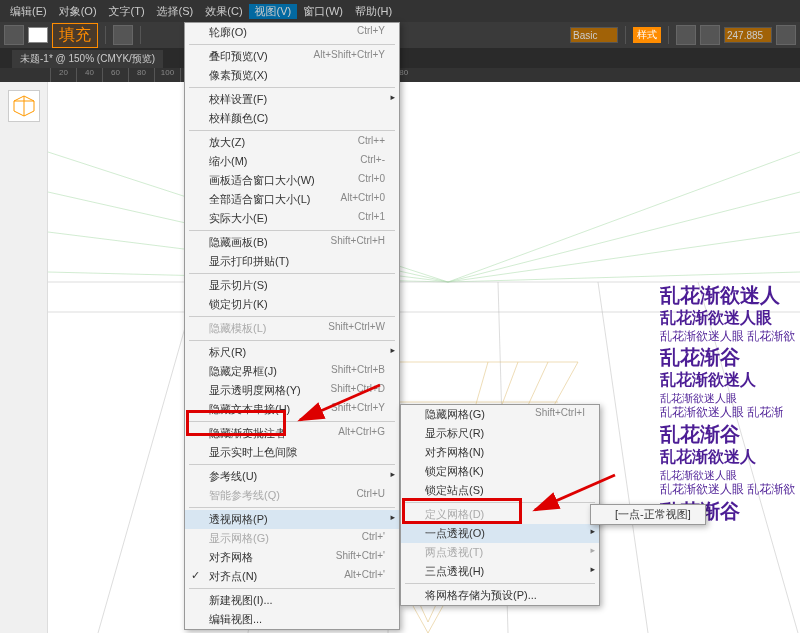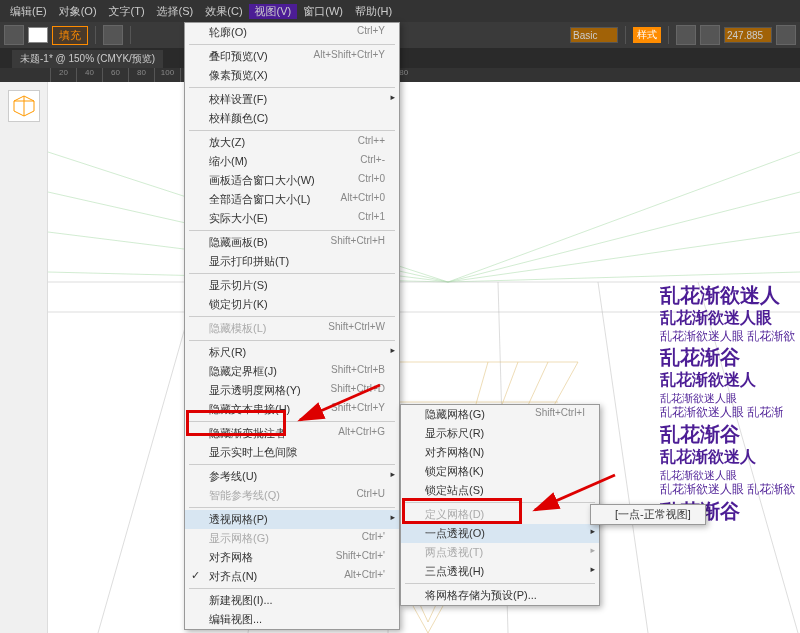--- a/index.html
+++ b/index.html
@@ -1,25 +1,25 @@
 <!DOCTYPE html>
 <html><head>
 <meta charset="utf-8">
 <style>
 * { margin: 0; padding: 0; box-sizing: border-box; font-family: "Microsoft YaHei", sans-serif; }
 body { width: 800px; height: 633px; overflow: hidden; background: #fff; position: relative; }
 
 .menubar { background: #333; color: #ccc; height: 22px; display: flex; align-items: center; font-size: 11px; padding-left: 4px; }
 .menubar span { padding: 0 6px; cursor: default; }
-.menubar span.hl { background: #4c1d95; }
+.menubar span.hl { background: #0369a1; }
 
 .toolbar { background: #3a3a3a; height: 26px; display: flex; align-items: center; padding: 0 4px; gap: 4px; }
 .tool-btn { width: 20px; height: 20px; background: #555; border: 1px solid #666; }
 .tool-fill { width: 20px; height: 16px; background: #fff; border: 1px solid #888; }
-.tool-orange { color: #ff8c00; font-size: 11px; padding: 1px 6px; border: 1px solid #ff8c00; background: #4a3a2a; }
+.tool-orange { color: #ff8c00; font-size: 16px; padding: 1px 6px; border: 1px solid #ff8c00; background: #4a3a2a; }
 .tool-sep { width: 1px; height: 18px; background: #555; margin: 0 3px; }
 .tool-input { background: #a16207; color: #ccc; border: 1px solid #555; font-size: 10px; width: 48px; height: 16px; padding: 0 2px; }
 .tool-white { color: #fff; font-size: 10px; background: #ff8c00; padding: 1px 4px; }
 
 .tabbar { background: #2a2a2a; height: 20px; display: flex; align-items: flex-end; padding-left: 12px; }
 .tab { color: #ccc; font-size: 10px; padding: 2px 8px; background: #3a3a3a; }
 
 .ruler-h { background: #333; height: 14px; color: #888; font-size: 8px; display: flex; padding-left: 50px; }
 .ruler-h span { width: 26px; text-align: center; border-left: 1px solid #555; }
 

